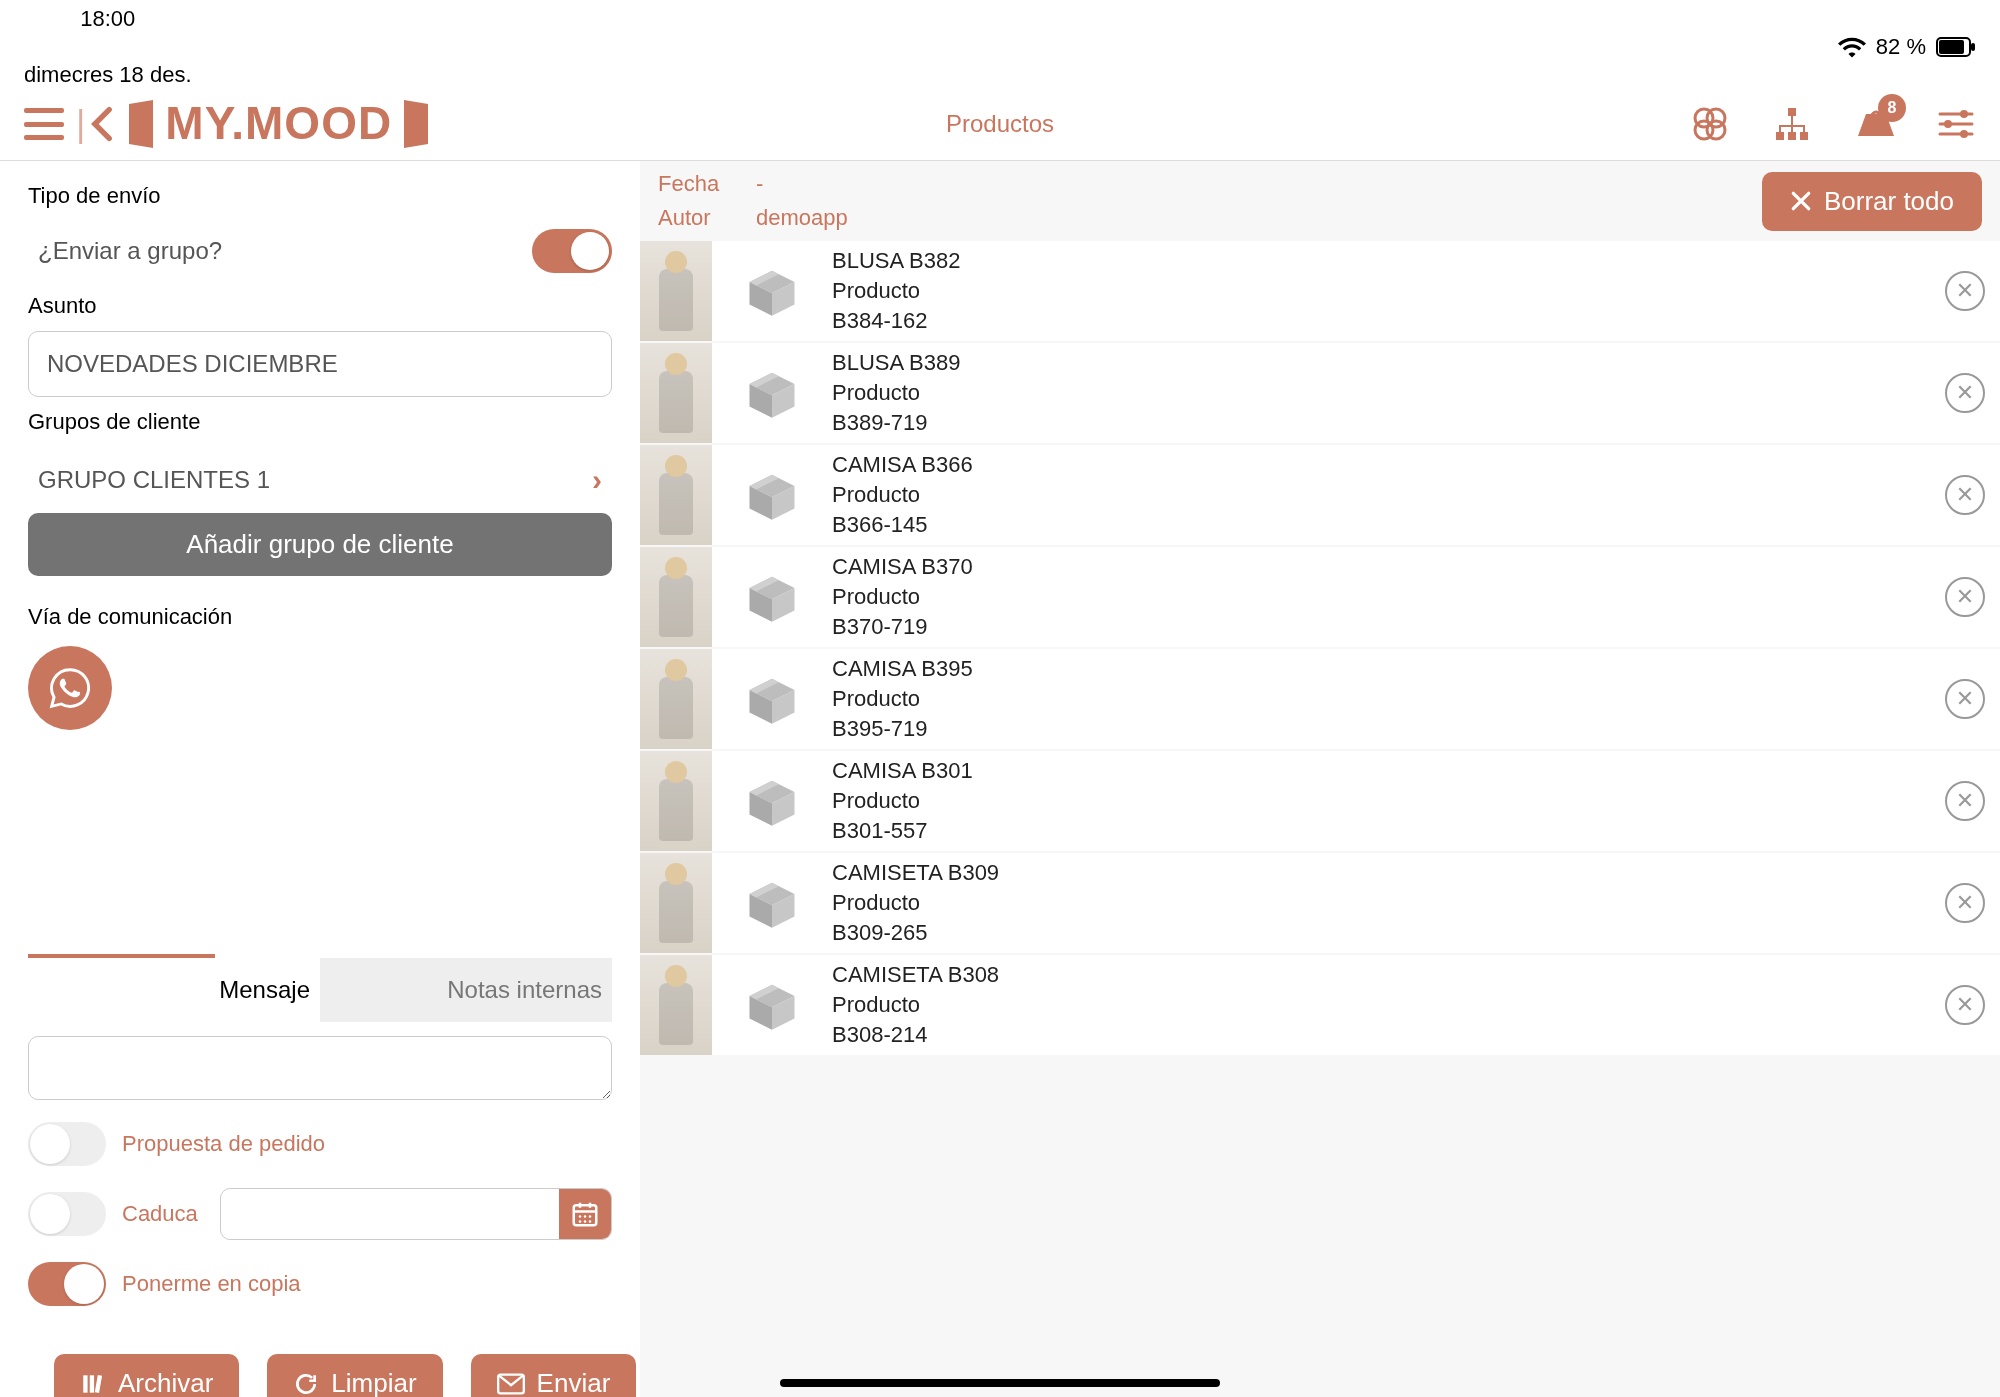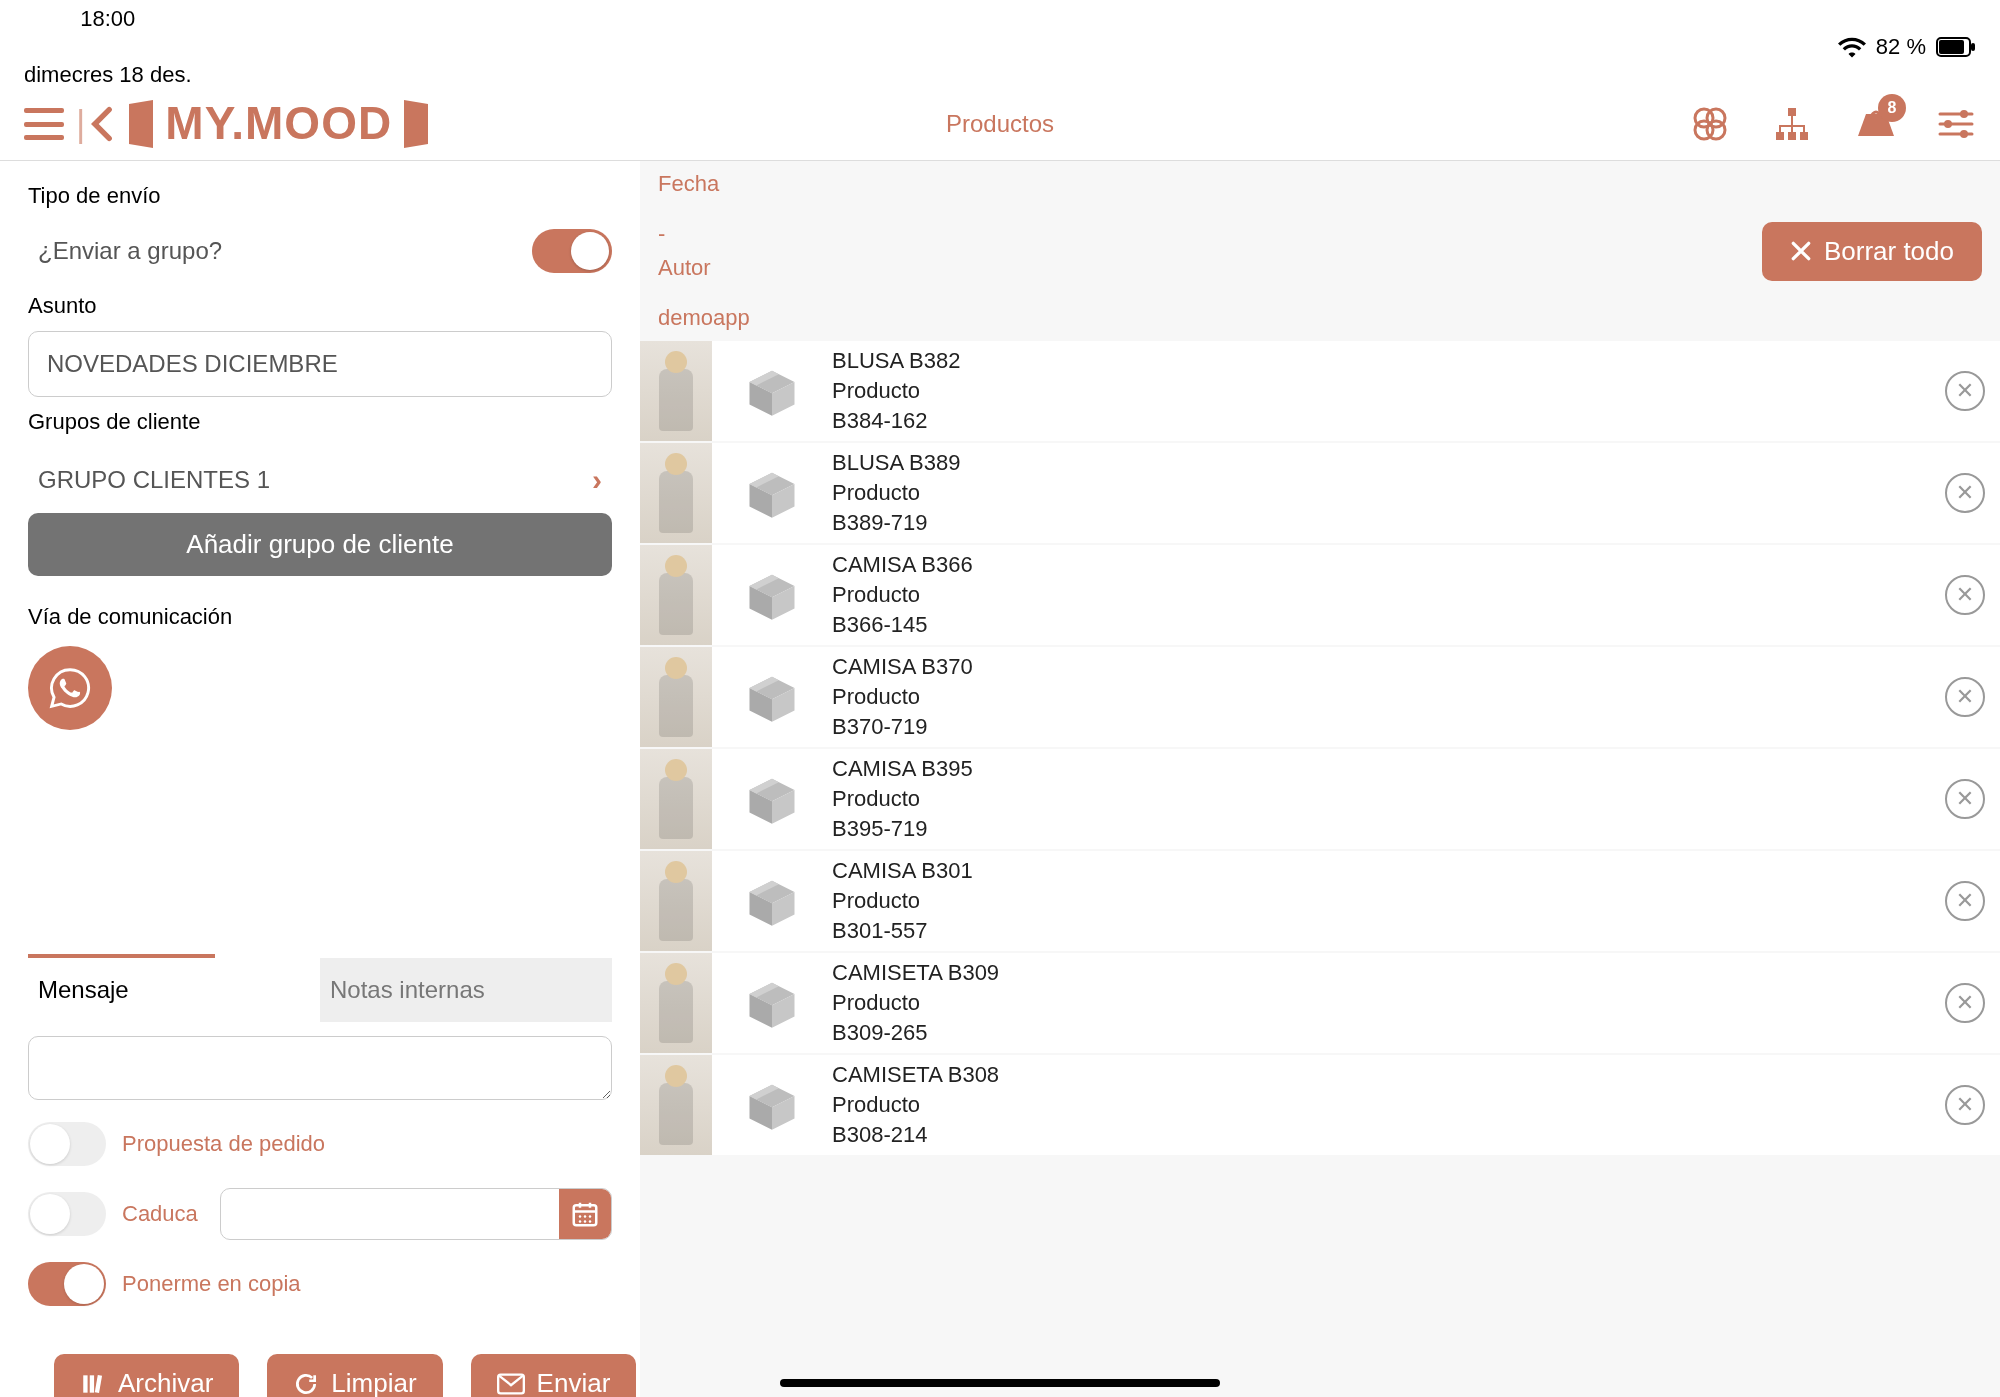--- a/index.html
+++ b/index.html
@@ -39,21 +39,21 @@
   .input-box { border: 1px solid #ccc; border-radius: 10px; padding: 18px 18px; font-size: 24px; color: #555; width: 100%; background: #fff; }
 
   .group-row { display: flex; justify-content: space-between; align-items: center; padding: 16px 10px; font-size: 24px; color: #555; cursor: pointer; }
   .chevron { color: #c9765e; font-size: 30px; font-weight: bold; }
 
   .big-button { background: #737373; color: #fff; border: none; border-radius: 10px; padding: 16px 20px; font-size: 26px; width: 100%; cursor: pointer; text-align: center; }
 
   .whatsapp-circle { width: 84px; height: 84px; background: #c9765e; border-radius: 50%; display: flex; align-items: center; justify-content: center; cursor: pointer; margin-top: 4px; }
 
   .tab-row { display: flex; margin-top: 0; border-top: 4px solid #c9765e; width: 100%; }
-  .tab { flex: 1; text-align: left; padding: 18px 10px; font-size: 24px; cursor: pointer; }
+  .tab { flex: 1; text-align: right; padding: 18px 10px; font-size: 24px; cursor: pointer; }
   .tab.inactive { background: #eee; color: #777; }
   .tab.active { background: #fff; color: #000; }
   .tab-underline-partial { display:flex; }
   .tab-underline-partial .seg { height:4px; }
   .tab-underline-partial .on { background:#c9765e; width:32%; }
   .tab-underline-partial .off { background:transparent; flex:1; }
 
   .textarea { border: 1px solid #ccc; border-radius: 10px; height: 64px; width: 100%; margin-top: 14px; }
 
   .option-row { display: flex; align-items: center; gap: 16px; margin-top: 22px; }
@@ -69,21 +69,21 @@
 
   .action-row { display: flex; gap: 28px; margin-top: 48px; margin-left: 26px; }
   .action-btn { background: #c9765e; color: #fff; border: none; border-radius: 10px; padding: 14px 26px; font-size: 26px; display: flex; align-items: center; gap: 12px; cursor: pointer; }
 
   .flex-spacer { flex: 1; }
 
   
   .right-panel { flex: 1; background: #f7f7f7; display: flex; flex-direction: column; }
   .meta-bar { display: flex; justify-content: space-between; align-items: center; padding: 10px 18px 10px 18px; }
   .meta-left { display: flex; flex-direction: column; gap: 8px; font-size: 22px; }
-  .meta-row { display: flex; gap: 24px; flex-direction: column; }
+  .meta-row { display: flex; gap: 24px; }
   .meta-row .k { color: #c9765e; width: 74px; }
   .meta-row .v { color: #c9765e; }
   .clear-btn { background: #c9765e; color: #fff; border: none; border-radius: 10px; padding: 14px 28px; font-size: 26px; display: flex; align-items: center; gap: 12px; cursor: pointer; }
 
   .product-list { flex: 1; overflow: auto; }
   .product-row { display: flex; align-items: center; background: #fff; margin-bottom: 2px; height: 100px; }
   .thumb { width: 72px; height: 100px; background: linear-gradient(#e7e2db, #d9d2c7); flex-shrink: 0; position:relative; overflow:hidden; }
   .thumb::after { content:""; position:absolute; left:50%; top:10%; transform:translateX(-50%); width:22px; height:22px; background:#e0c8a0; border-radius:50%; }
   .thumb::before { content:""; position:absolute; left:50%; top:28%; transform:translateX(-50%); width:34px; height:62px; background:rgba(0,0,0,0.12); border-radius:8px 8px 4px 4px; }
   .pkg-icon { width: 120px; display: flex; align-items: center; justify-content: center; }

